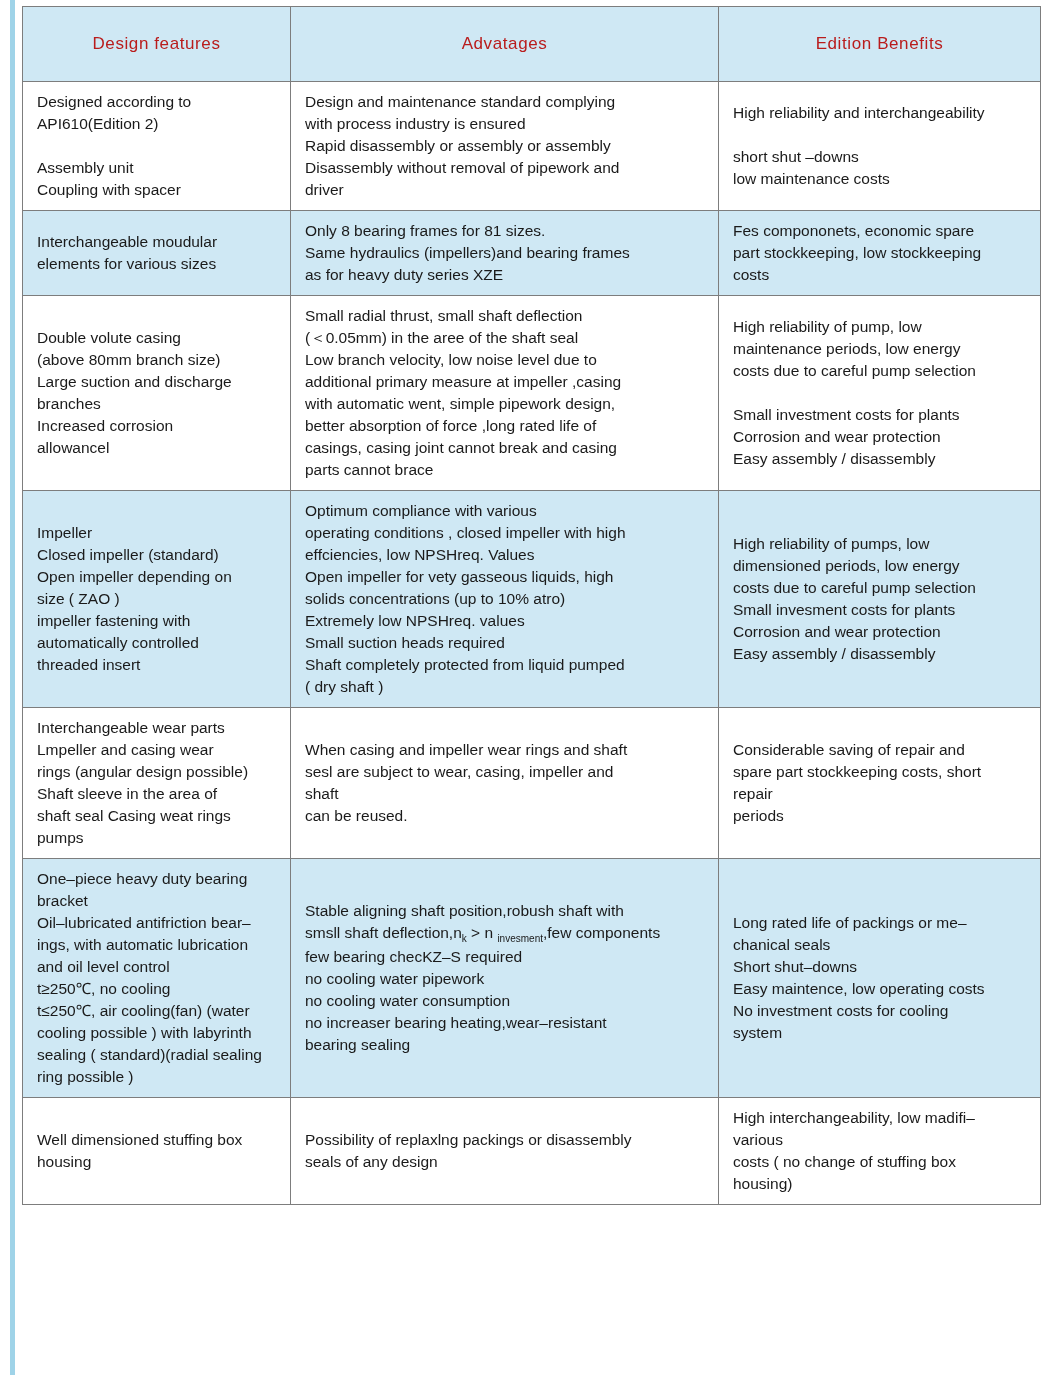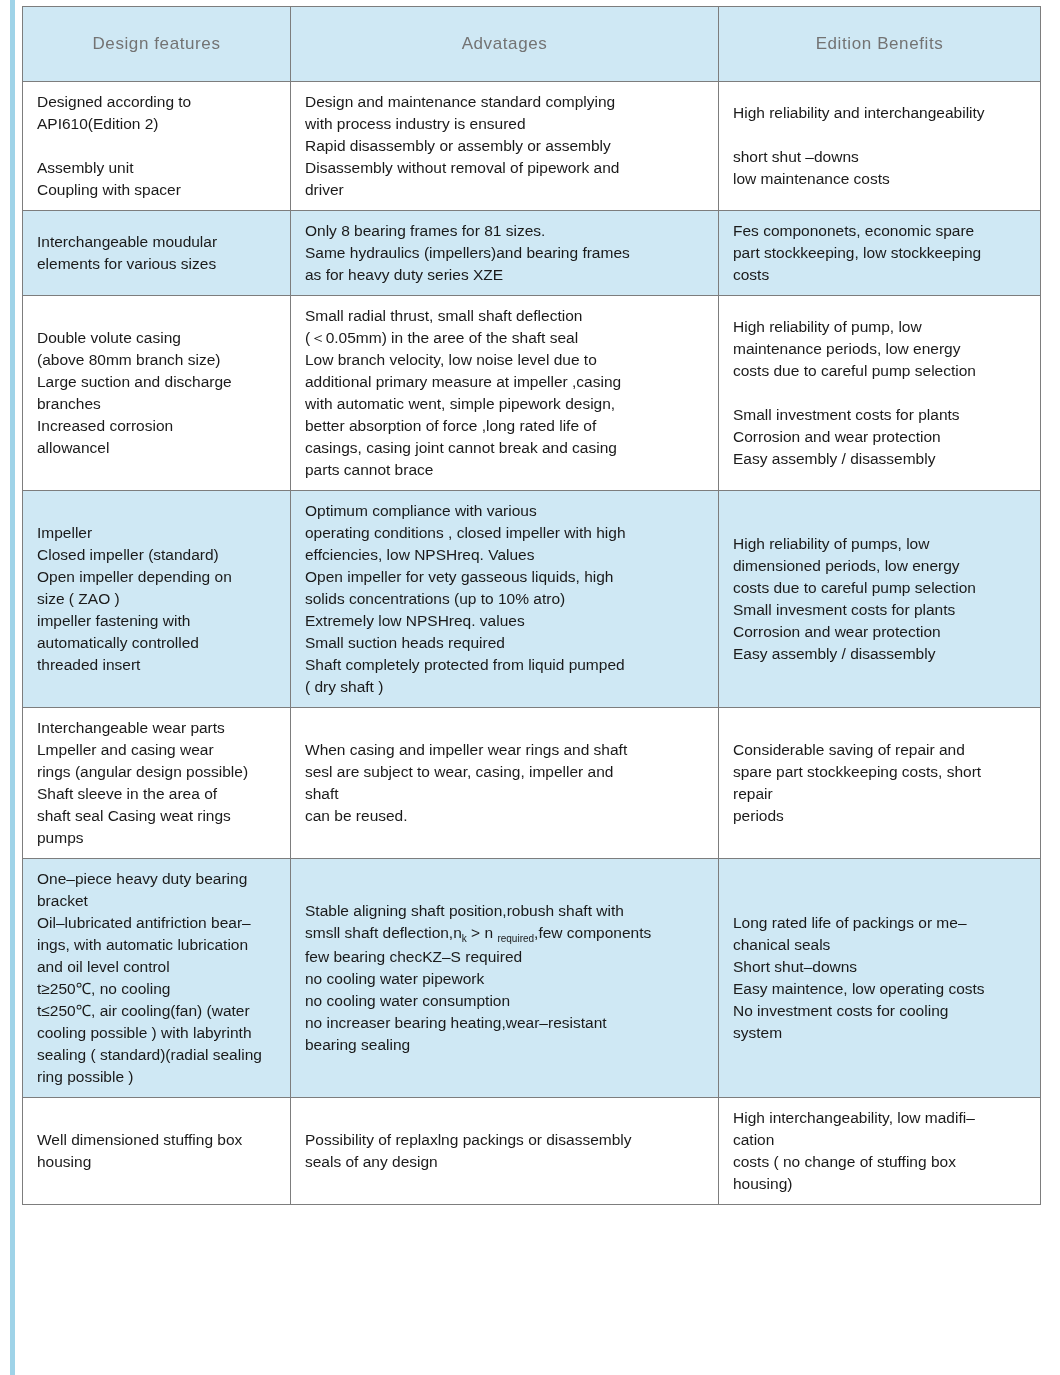--- a/index.html
+++ b/index.html
@@ -46,21 +46,21 @@
     vertical-align: middle;
     padding: 9px 12px 9px 14px;
     background: #ffffff;
   }
   table.spec thead th {
     background: #cfe8f4;
     font-weight: normal;
     text-align: center;
     font-size: 17px;
     letter-spacing: 0.6px;
-    color: #737373;
+    color: #b91c1c;
     height: 62px;
     padding: 6px 8px;
   }
   tr.shade > td {
     background: #cfe8f4;
   }
   td.mid {
     vertical-align: middle;
   }
   .cellwrap {
@@ -224,21 +224,21 @@
 ings, with automatic lubrication
 and oil level control
 t≥250℃, no cooling
 t≤250℃, air cooling(fan) (water
 cooling possible ) with labyrinth
 sealing ( standard)(radial sealing
 ring possible )</div>
           </td>
         <td class="mid">
             <div class="cellwrap"><span>Stable aligning shaft position,robush shaft with
-smsll shaft deflection,n</span><span class="sub">k</span><span> &gt; n </span><span class="sub">required</span><span>,few components
+smsll shaft deflection,n</span><span class="sub">k</span><span> &gt; n </span><span class="sub">invesment</span><span>,few components
 few bearing checKZ–S required
 no cooling water pipework
 no cooling water consumption
 no increaser bearing heating,wear–resistant
 bearing sealing</span></div>
           </td>
         <td class="mid">
             <div class="cellwrap">Long rated life of packings or me–
 chanical seals
 Short shut–downs
@@ -252,21 +252,21 @@
         <td class="mid">
             <div class="cellwrap">Well dimensioned stuffing box
 housing</div>
           </td>
         <td class="mid">
             <div class="cellwrap">Possibility of replaxlng packings or disassembly
 seals of any design</div>
           </td>
         <td class="mid">
             <div class="cellwrap">High interchangeability, low madifi–
-cation
+various
 costs ( no change of stuffing box
 housing)</div>
           </td>
       </tr>
 
     </tbody>
   </table>
 </div>
 
 </body></html>

